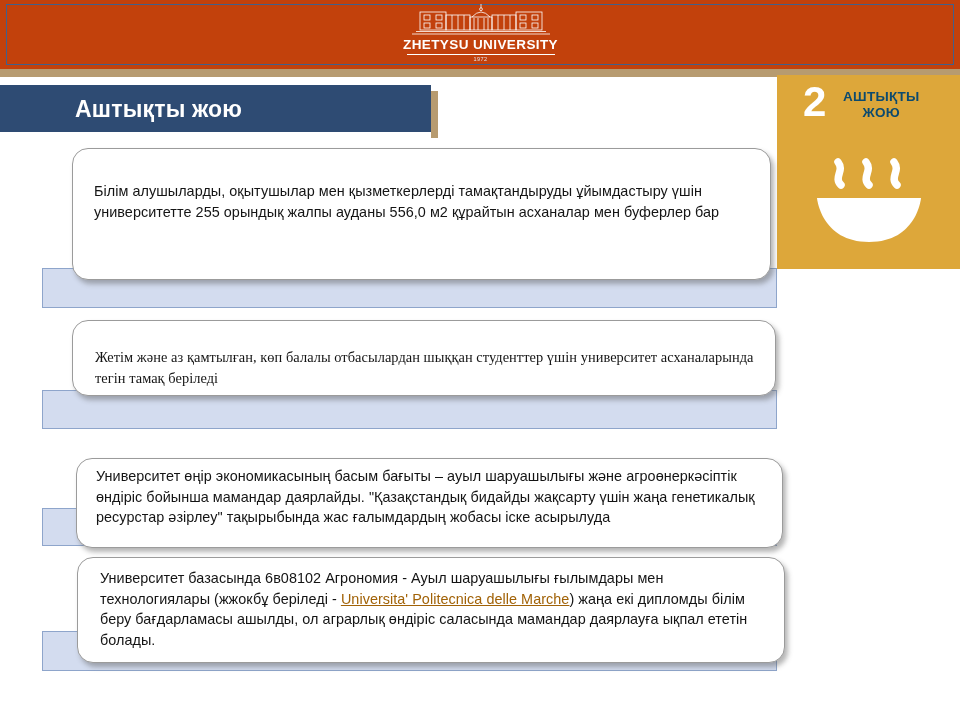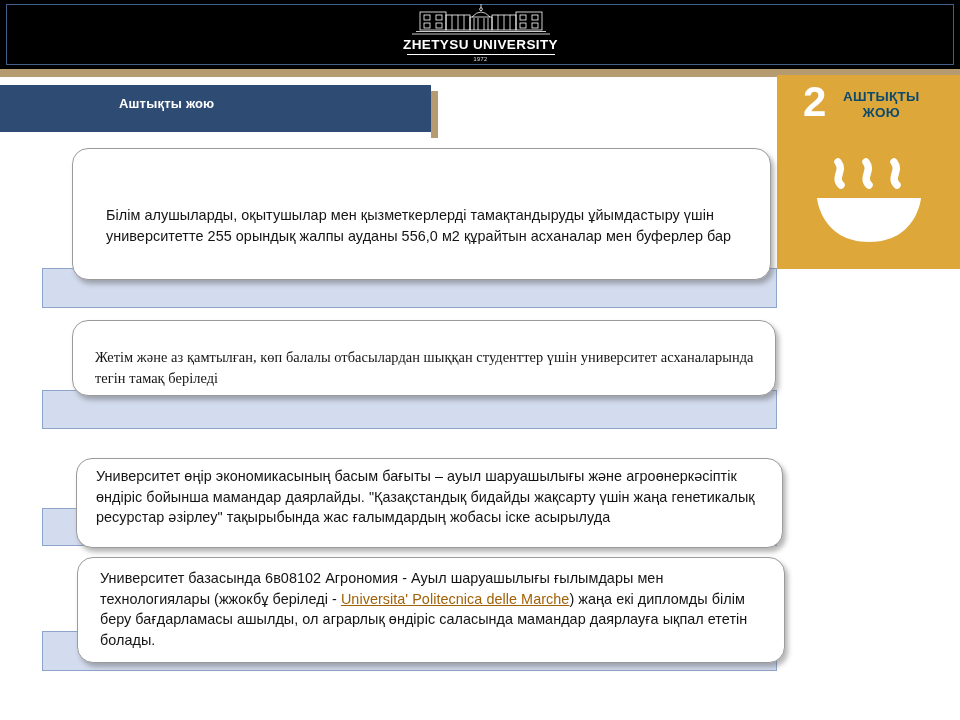--- a/index.html
+++ b/index.html
@@ -13,21 +13,21 @@
     position: relative;
     overflow: hidden;
     font-family: "Liberation Sans", sans-serif;
   }
 
   
   #header-band {
     position: absolute;
     left: 0; top: 0;
     width: 960px; height: 69px;
-    background: #000000;
+    background: #c2410c;
   }
   #header-band .inner-border {
     position: absolute;
     left: 6px; top: 4px;
     width: 948px; height: 61px;
     border: 1px solid #4a6party;
     border: 1px solid #40608c;
     box-sizing: border-box;
   }
 
@@ -84,26 +84,25 @@
   #title-shadow {
     position: absolute;
     left: 431px; top: 91px;
     width: 7px; height: 47px;
     background: #b79b70;
   }
   #title-text {
     position: absolute;
     left: 75px; top: 96px;
     width: 340px;
-    font-size: 13px;
+    font-size: 23px;
     font-weight: bold;
     color: #ffffff;
     letter-spacing: 0.2px;
     white-space: nowrap;
-    margin-left: 44px;
   }
 
   
   #sdg-badge {
     position: absolute;
     left: 777px; top: 75px;
     width: 183px; height: 194px;
     background: #dda73a;
     overflow: hidden;
   }
@@ -159,21 +158,21 @@
     letter-spacing: 0.05px;
   }
   .card-link {
     color: #a16207;
     text-decoration: underline;
   }
 
   
   #bar-1   { top: 268px; height: 40px; }
   #card-1  { left: 72px; top: 148px; width: 699px; height: 132px; }
-  #card-1 .card-text { left: 33px; top: 32px; width: 660px; margin-top: 24px; }
+  #card-1 .card-text { left: 21px; top: 32px; width: 660px; }
 
   #bar-2   { top: 390px; height: 39px; }
   #card-2  { left: 72px; top: 320px; width: 704px; height: 76px; font-family: Liberation Serif, serif; }
   #card-2 .card-text { left: 22px; top: 26px; width: 665px; }
 
   #bar-3   { top: 508px; height: 38px; }
   #card-3  { left: 76px; top: 458px; width: 707px; height: 90px; }
   #card-3 .card-text { left: 19px; top: 7px; width: 672px; }
 
   #bar-4   { top: 631px; height: 40px; }

